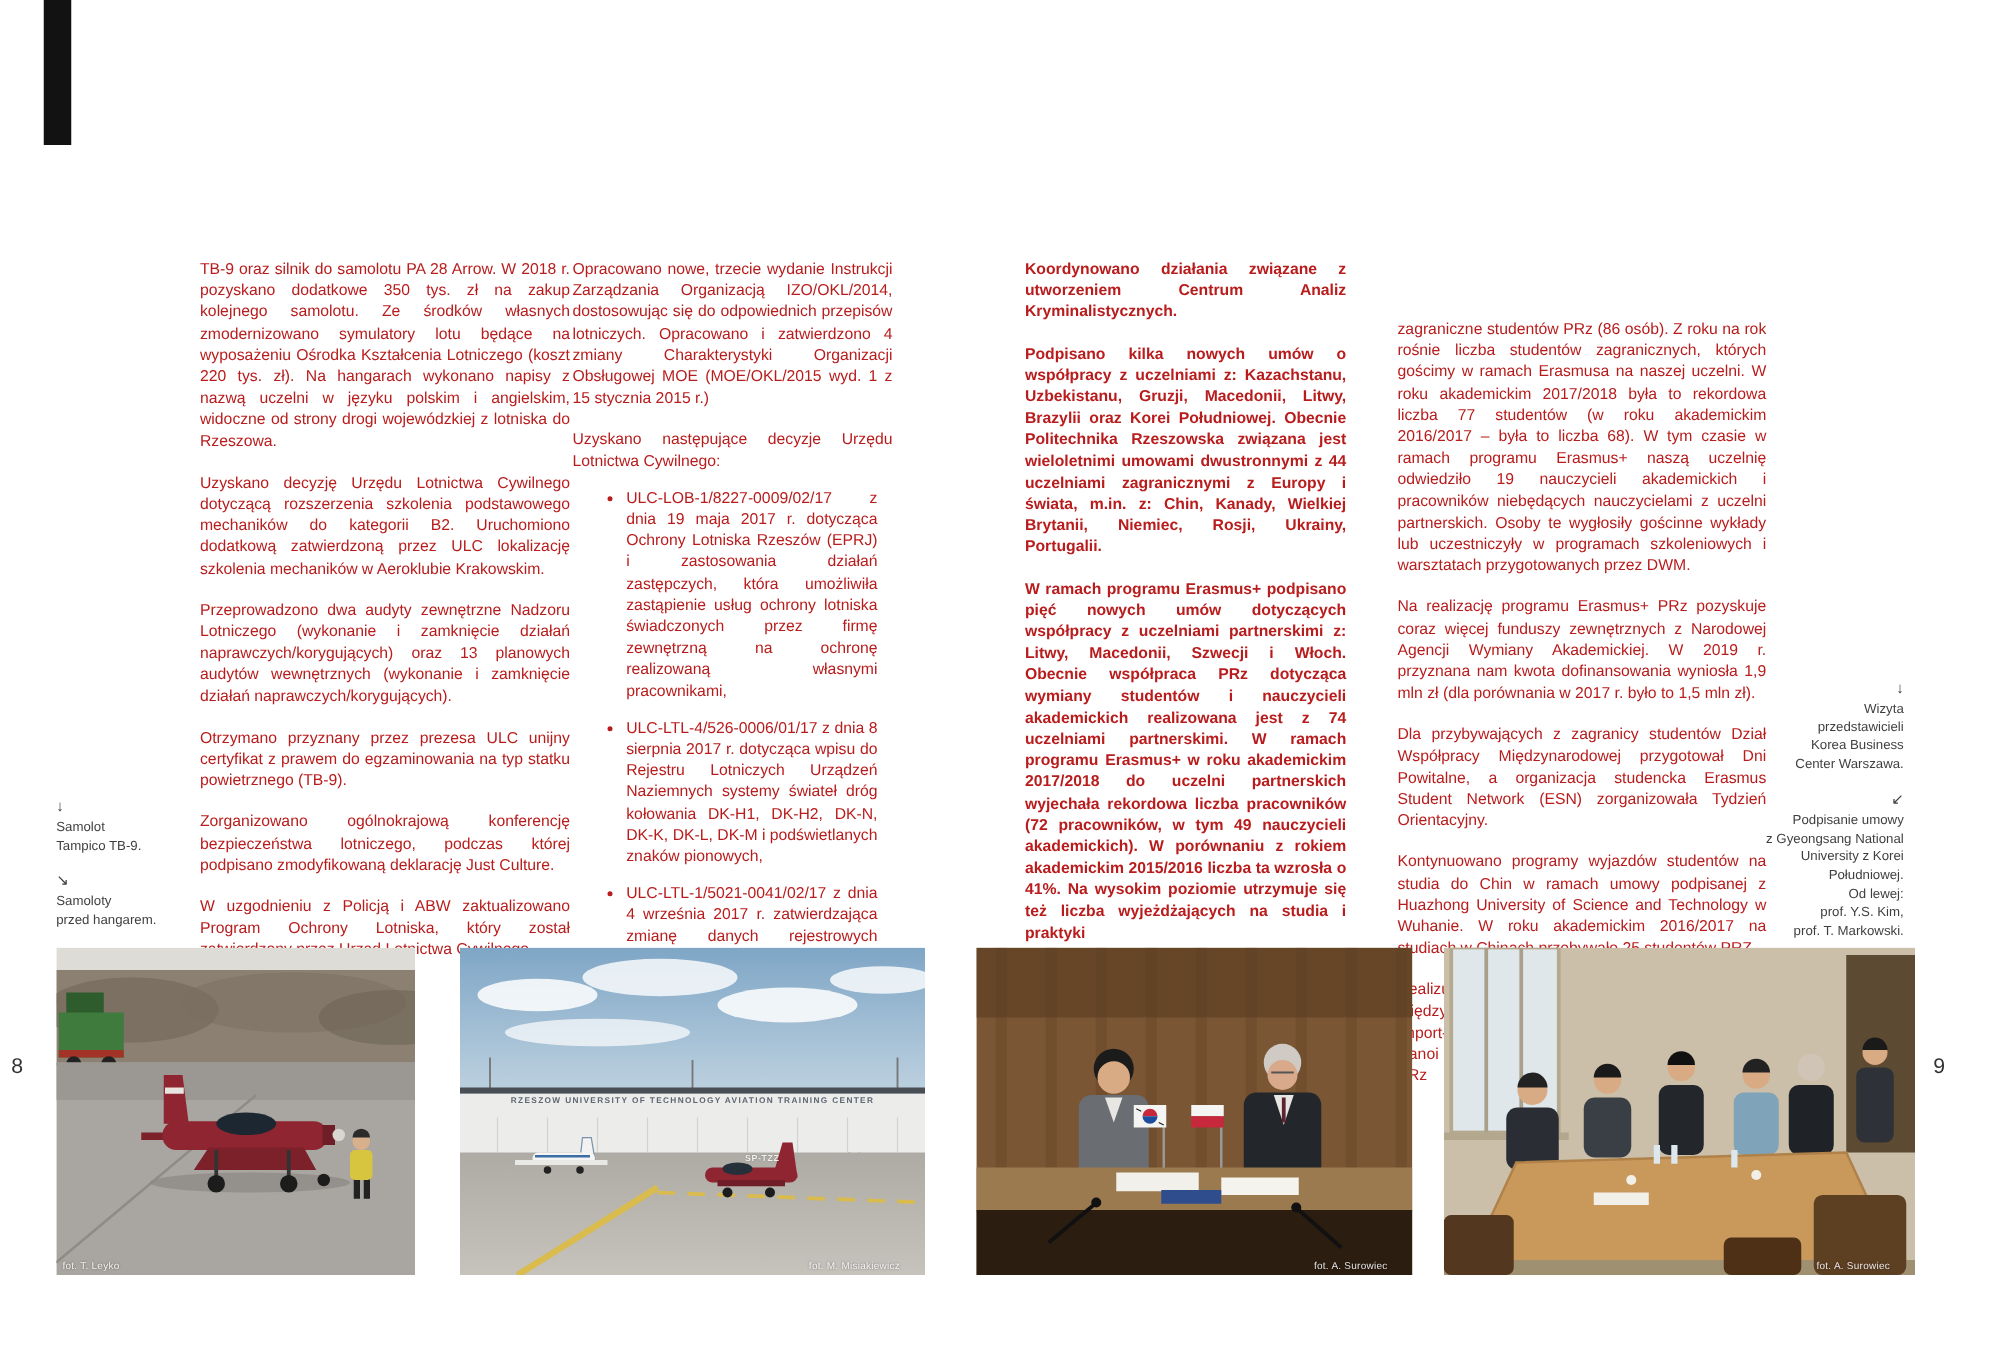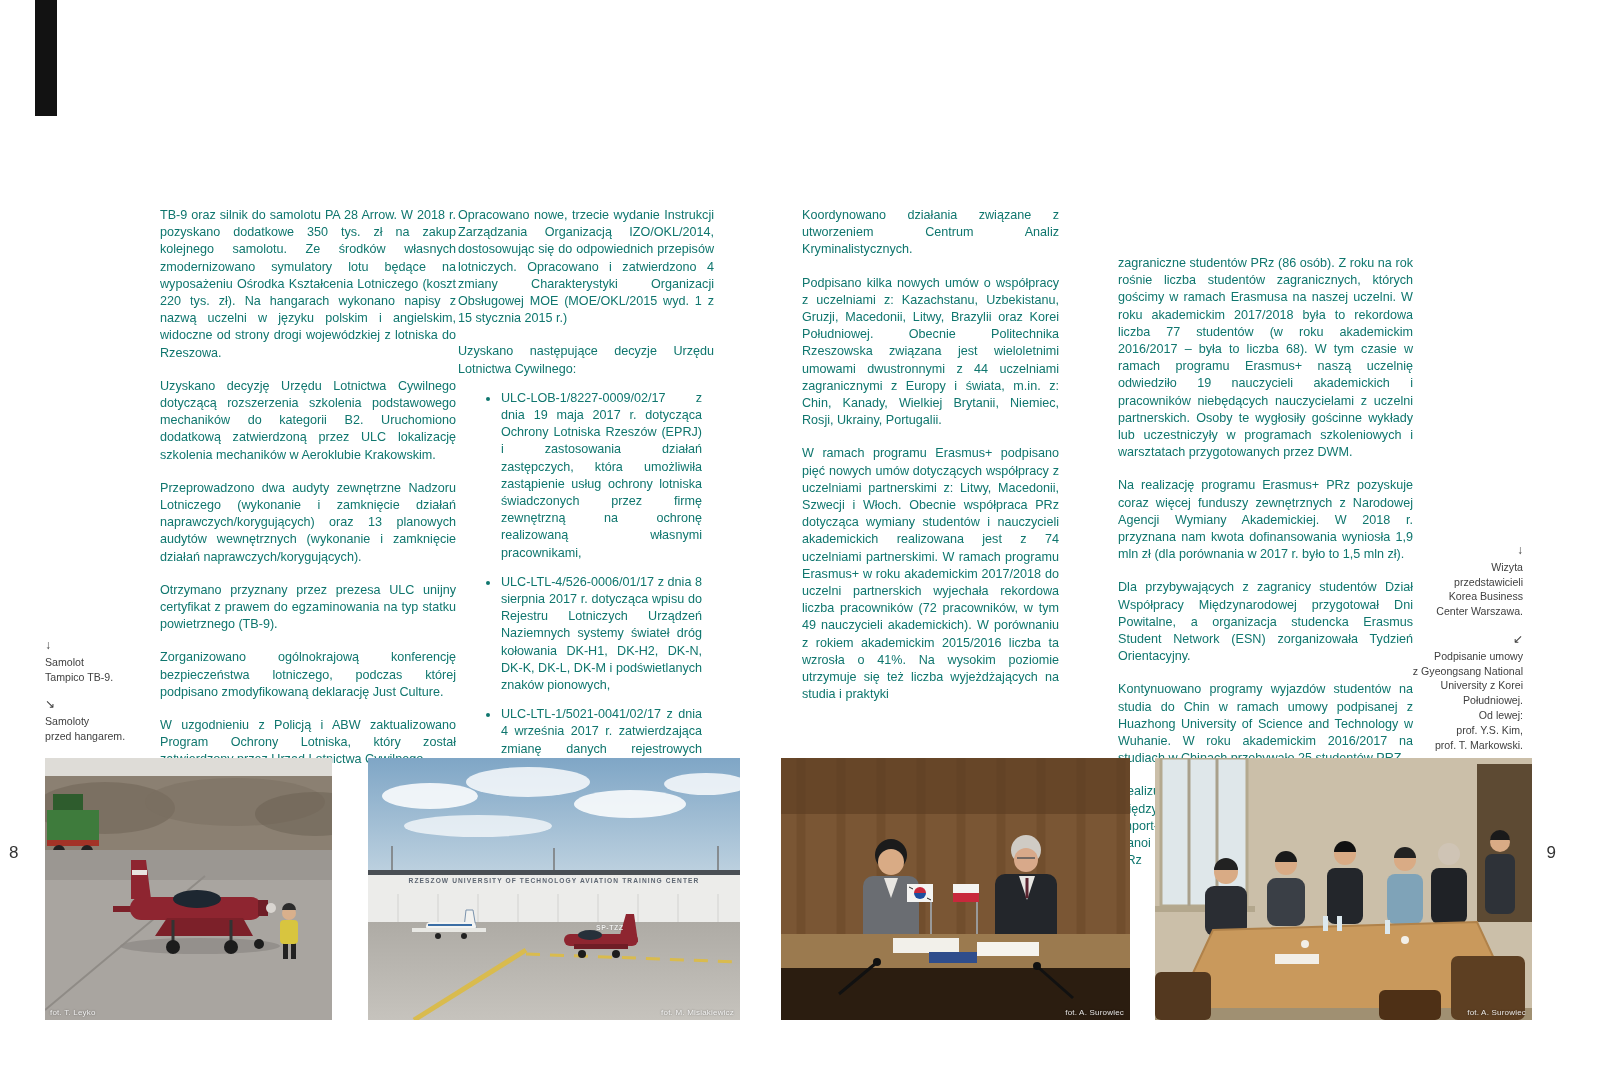--- a/index.html
+++ b/index.html
@@ -15,26 +15,26 @@
   }
   .page-number {
     position:absolute; top:843px; font-size:17px; color:#333;
   }
   .page-number.left { left:9px; }
   .page-number.right { right:44px; }
 
   .text-col {
     position:absolute; top:207px;
     font-size:12.6px; line-height:17.2px; text-align:justify;
-    color:#0f766e;
+    color:#b91c1c;
   }
   .text-col p { margin:0 0 16px 0; }
   #col1 { left:160px; width:296px; }
   #col2 { left:458px; width:256px; }
-  #col3 { left:802px; width:257px; }
+  #col3 { left:820px; width:257px;font-weight:bold; }
   #col4 { left:1118px; width:295px;margin-top:48px; }
   #col2 .list-intro { margin-bottom:12px; }
   #col2 ul { list-style:disc; margin:0 0 0 0; padding-left:30px; }
   #col2 li { text-align:justify; padding-left:1px; margin:12px; }
 
   .caption-block { font-size:10.6px; line-height:14.8px; color:#3f3f3f; }
   .caption-arrow { display:block; font-size:12px; margin-bottom:2px; color:#3f3f3f; }
   .caption-text { white-space:pre-line; }
   .left-captions { position:absolute; left:45px; top:638px; width:115px; text-align:left; }
   .left-captions .caption-block { margin-bottom:13px; }
@@ -47,21 +47,21 @@
   #photo1 { left:45px;  width:287px; }
   #photo2 { left:368px; width:372px; }
   #photo3 { left:781px; width:349px; }
   #photo4 { left:1155px; width:377px; }
   .photo svg { display:block; width:100%; height:100%; }
   .photo-credit {
     position:absolute; bottom:3px; font-size:8px; color:rgba(255,255,255,.88);
     letter-spacing:.2px; text-shadow:0 0 2px rgba(0,0,0,.45);
   }
   .photo-credit.cl { left:5px; }
-  .photo-credit.cr { right:6px; }
+  .photo-credit.cr { right:20px; }
   .building-sign {
     position:absolute; left:0; top:119px; width:100%;
     text-align:center; font-size:6.6px; letter-spacing:1.1px;
     color:#5d6672; font-weight:bold;
   }
   .plane-reg {
     position:absolute; left:228px; top:166px;
     font-size:7px; color:#f2f2f0; letter-spacing:.5px; font-weight:bold;
     text-shadow:0 0 1px rgba(0,0,0,.4);
   }
@@ -97,21 +97,21 @@
   </div>
 
   <div class="text-col" id="col3">
       <p>Koordynowano działania związane z utworzeniem Centrum Analiz Kryminalistycznych.</p>
       <p>Podpisano kilka nowych umów o współpracy z uczelniami z: Kazachstanu, Uzbekistanu, Gruzji, Macedonii, Litwy, Brazylii oraz Korei Południowej. Obecnie Politechnika Rzeszowska związana jest wieloletnimi umowami dwustronnymi z 44 uczelniami zagranicznymi z Europy i świata, m.in. z: Chin, Kanady, Wielkiej Brytanii, Niemiec, Rosji, Ukrainy, Portugalii.</p>
       <p>W ramach programu Erasmus+ podpisano pięć nowych umów dotyczących współpracy z uczelniami partnerskimi z: Litwy, Macedonii, Szwecji i Włoch. Obecnie współpraca PRz dotycząca wymiany studentów i nauczycieli akademickich realizowana jest z 74 uczelniami partnerskimi. W ramach programu Erasmus+ w roku akademickim 2017/2018 do uczelni partnerskich wyjechała rekordowa liczba pracowników (72 pracowników, w tym 49 nauczycieli akademickich). W porównaniu z rokiem akademickim 2015/2016 liczba ta wzrosła o 41%. Na wysokim poziomie utrzymuje się też liczba wyjeżdżających na studia i praktyki</p>
     </div>
 
   <div class="text-col" id="col4">
       <p>zagraniczne studentów PRz (86 osób). Z roku na rok rośnie liczba studentów zagranicznych, których gościmy w ramach Erasmusa na naszej uczelni. W roku akademickim 2017/2018 była to rekordowa liczba 77 studentów (w roku akademickim 2016/2017 – była to liczba 68). W tym czasie w ramach programu Erasmus+ naszą uczelnię odwiedziło 19 nauczycieli akademickich i pracowników niebędących nauczycielami z uczelni partnerskich. Osoby te wygłosiły gościnne wykłady lub uczestniczyły w programach szkoleniowych i warsztatach przygotowanych przez DWM.</p>
-      <p>Na realizację programu Erasmus+ PRz pozyskuje coraz więcej funduszy zewnętrznych z Narodowej Agencji Wymiany Akademickiej. W 2018 r. przyznana nam kwota dofinansowania wyniosła 1,9 mln zł (dla porównania w 2017 r. było to 1,5 mln zł).</p>
+      <p>Na realizację programu Erasmus+ PRz pozyskuje coraz więcej funduszy zewnętrznych z Narodowej Agencji Wymiany Akademickiej. W 2019 r. przyznana nam kwota dofinansowania wyniosła 1,9 mln zł (dla porównania w 2017 r. było to 1,5 mln zł).</p>
       <p>Dla przybywających z zagranicy studentów Dział Współpracy Międzynarodowej przygotował Dni Powitalne, a organizacja studencka Erasmus Student Network (ESN) zorganizowała Tydzień Orientacyjny.</p>
       <p>Kontynuowano programy wyjazdów studentów na studia do Chin w ramach umowy podpisanej z Huazhong University of Science and Technology w Wuhanie. W roku akademickim 2016/2017 na studiach w Chinach przebywało 25 studentów PRZ.</p>
       <p>Realizując postanowienia umowy o współpracy między naszą uczelnią a Aviation Labour Supply and Import-Export Joint Stock Company z siedzibą w Hanoi w Wietnamie, już po raz trzeci pracownicy PRz</p>
     </div>
 
   <div class="left-captions">
     <div class="caption-block">
       <span class="caption-arrow">↓</span>
       <div class="caption-text">Samolot
 Tampico TB-9.</div>

